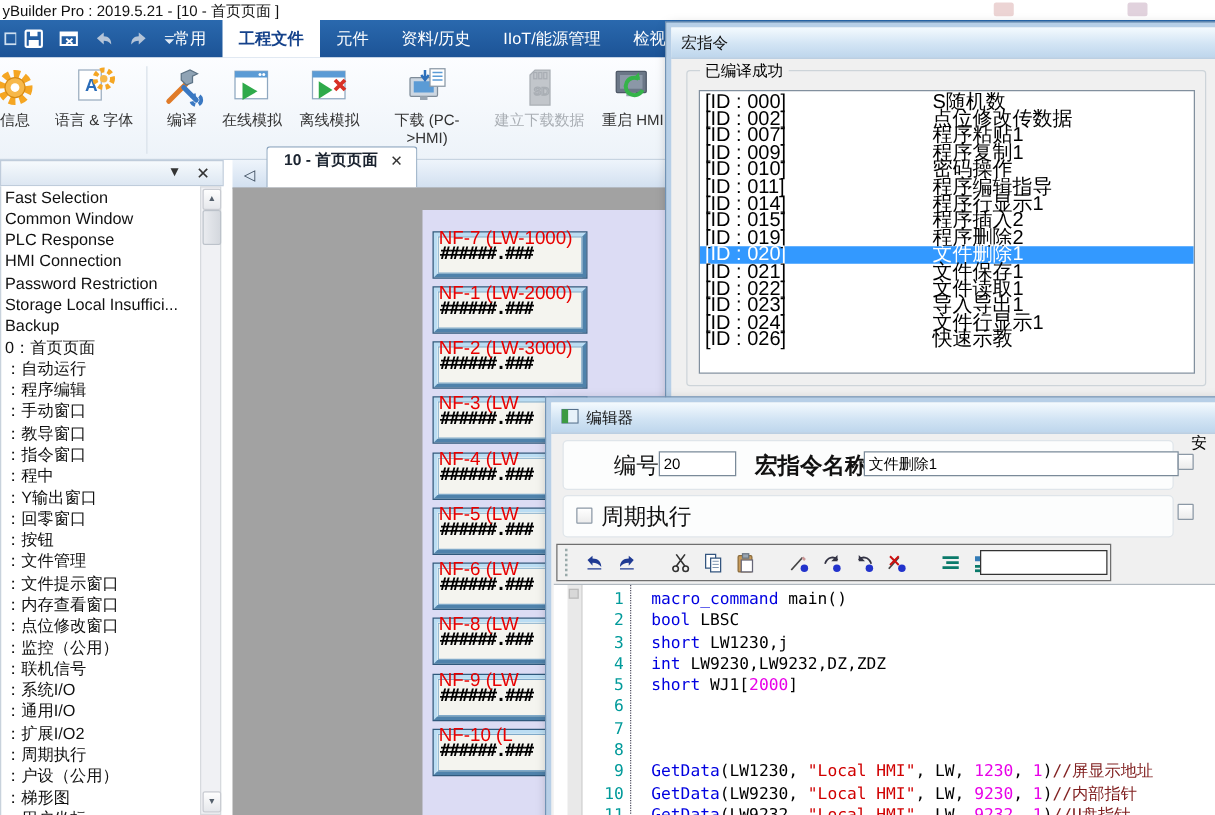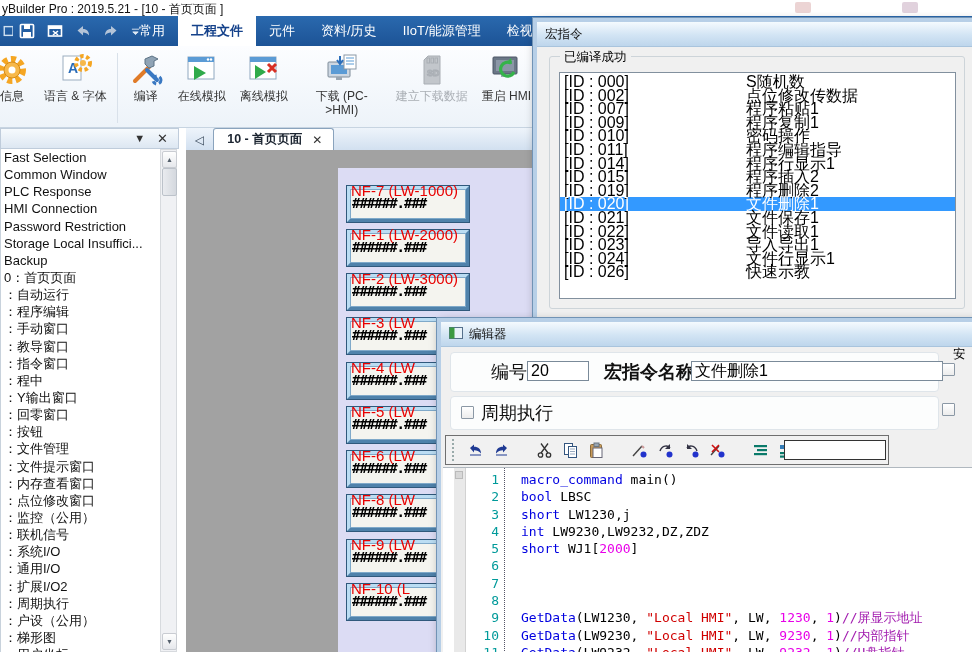--- a/index.html
+++ b/index.html
@@ -44,21 +44,21 @@
         border:1px solid #c9ccd2;border-radius:2px;font-size:7px;color:#55606c;text-align:center;line-height:15px;}
   .sthumb{position:absolute;left:1px;top:18px;width:13px;height:26px;background:linear-gradient(90deg,#e9ebef,#d4d8de);
           border:1px solid #bcc2ca;border-radius:2px;}
   
   .canvas{position:absolute;left:186px;top:128px;right:0;bottom:0;}
   .tabstrip{position:absolute;left:0;top:0;right:0;height:22px;
             background:linear-gradient(#eef4fb,#d2e0f0);border-bottom:1px solid #9fb4ca;
             display:flex;align-items:flex-end;}
   .tnav{color:#3a4a5c;font-size:12px;margin:0 9px 3px 9px;}
   .ctab{background:#fff;border:1px solid #8aa3bd;border-bottom:none;border-radius:3px 3px 0 0;
-        padding:2px 11px 2px 13px;font-weight:bold;font-size:12.5px;color:#1b2430;display:flex;gap:10px;align-items:center;}
+        padding:2px 11px 13px 13px;font-weight:bold;font-size:12.5px;color:#1b2430;display:flex;gap:10px;align-items:center;}
   .ctab .cx{font-weight:bold;color:#333;font-size:12px;}
   .canvas-bg{position:absolute;left:0;top:22px;right:0;bottom:0;background:#a2a2a2;}
   .page{position:absolute;left:152px;top:18px;right:0;bottom:0;background:#dcdcf4;}
   .nf-box{position:absolute;left:9px;width:122px;height:36px;background:#f4f4ef;
           border:3px solid;border-color:#bbddf3 #4f82ab #4f82ab #bbddf3;outline:1px solid #30597c;
           box-shadow:inset 0 0 0 1px #7fa9c9;box-sizing:border-box;}
   .nf-value{position:absolute;left:2px;top:6px;font-family:"DejaVu Sans Mono",monospace;
             font-weight:bold;font-size:14px;letter-spacing:-1px;color:#000;white-space:nowrap;}
   .nf-label{position:absolute;left:1px;top:-7px;font-size:15px;color:#e80000;white-space:nowrap;}
   
@@ -79,21 +79,21 @@
   .mrow .mid{width:182px;flex:none;}
   .mrow.sel{background:#3399ff;color:#fff;}
   
   .editor-dlg{left:437px;top:318px;width:545px;height:345px;z-index:50;}
   .editor-body{position:absolute;left:0;right:0;top:24px;bottom:0;}
   .egroup{position:absolute;left:9px;width:487px;background:#fcfdfd;border:1px solid #dfe5ea;border-radius:4px;}
   .eg1{top:6px;height:38px;}
   .eg2{top:50px;height:32px;}
   .elabel{position:absolute;font-size:18px;line-height:38px;color:#111;}
   .einput{position:absolute;top:8px;height:20px;border:1px solid #7a8a99;background:#fff;
-          font-size:16px;padding:0 3px;box-sizing:border-box;font-family:inherit;}
+          font-size:12px;padding:0 3px;box-sizing:border-box;font-family:inherit;}
   .cb{width:13px;height:13px;background:linear-gradient(#fff,#ececec);border:1px solid #8b98a5;
       border-radius:1px;display:inline-block;box-sizing:border-box;}
   .eside{position:absolute;font-size:12.5px;}
   .etoolbar{position:absolute;left:4px;top:89px;width:444px;height:30px;background:#f1f1f1;
             border:1px solid #6f6f6f;display:flex;align-items:center;gap:9px;padding:0 6px;box-sizing:border-box;}
   .grip{width:4px;height:22px;border-left:2px dotted #9aa;}
   .tbi{width:17px;height:17px;flex:none;}
   .etb-search{position:absolute;left:338px;top:4px;width:102px;height:20px;border:1px solid #333;
               background:#fff;font-size:12px;box-sizing:border-box;}
   .code{position:absolute;left:2px;right:0;top:121px;bottom:0;background:#fff;border-top:1px solid #b0b8bf;overflow:hidden;}
@@ -101,21 +101,21 @@
   .foldbox{position:absolute;left:1px;top:3px;width:8px;height:8px;background:#d8d8d8;border:1px solid #bbb;box-sizing:border-box;}
   .numline{position:absolute;left:61px;top:0;bottom:0;border-left:1px dotted #556;}
   .clines{position:absolute;left:0;right:0;top:3px;}
   .cline{position:relative;height:17.3px;line-height:17.3px;
          font-family:"DejaVu Sans Mono","Liberation Mono",monospace;font-size:13px;white-space:nowrap;}
   .lno{position:absolute;left:0;width:56px;text-align:right;color:#009a9a;}
   .lcode{position:absolute;left:78px;}
   .seg-kw,.seg-fn{color:#0000e0;}
   .seg-str{color:#d00000;}
   .seg-num{color:#e800e8;}
-  .seg-cmt{color:#a21caf;}
+  .seg-cmt{color:#7f1d1d;}
   .seg-pl{color:#000;}
 </style>
 </head>
 <body>
 
 <div class="screen">
 
   <div class="titlebar">
     <span class="ttext">yBuilder Pro : 2019.5.21 - [10 - 首页页面 ]</span>
     <span class="art" style="left:795px;background:#e7c9c9;"></span>

